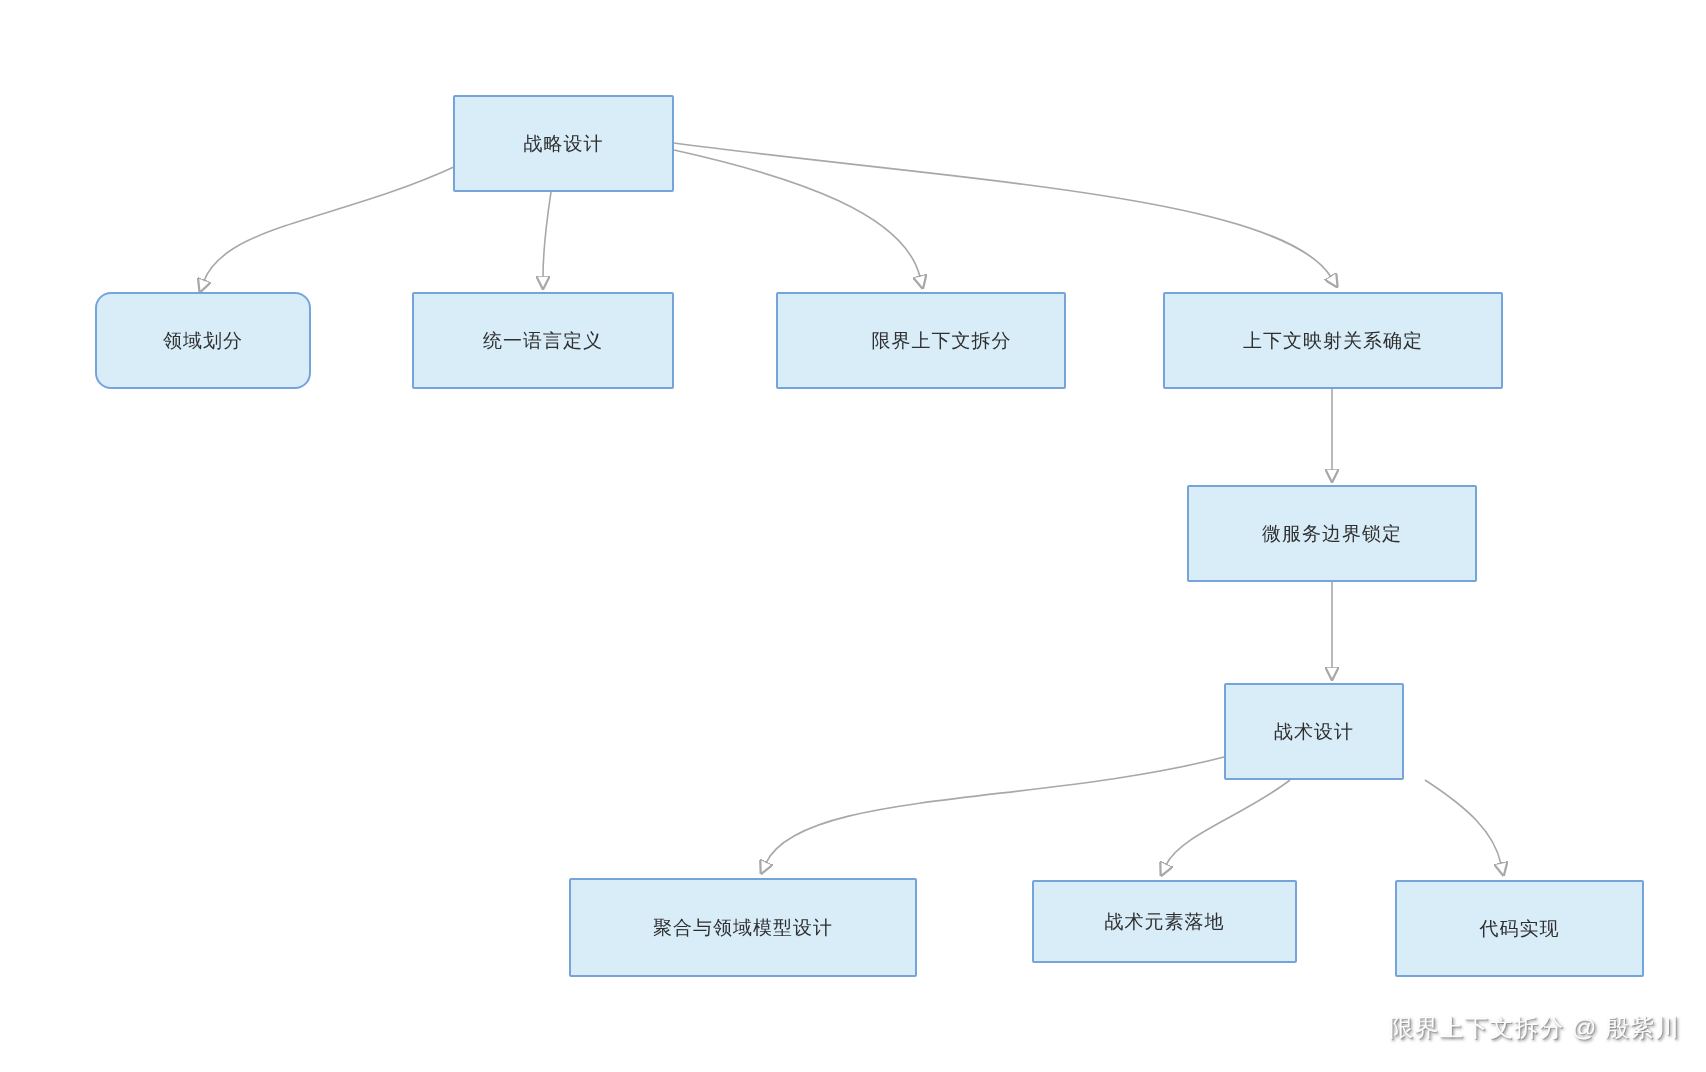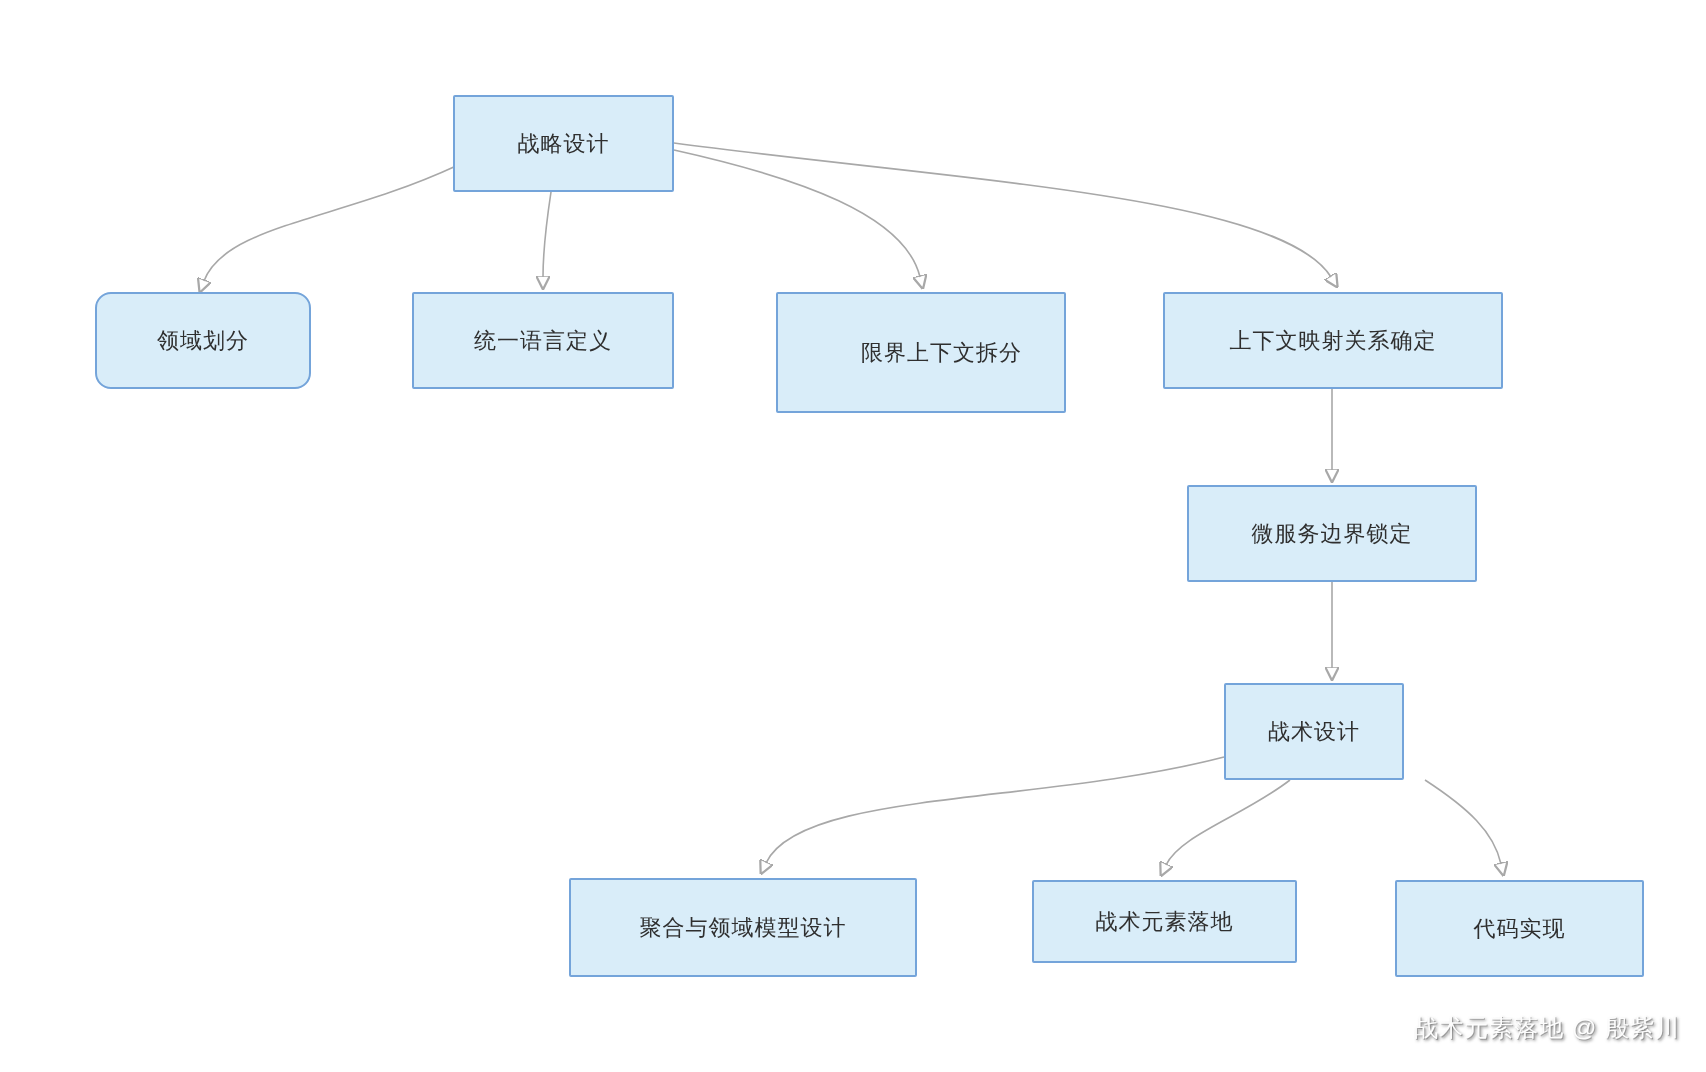--- a/index.html
+++ b/index.html
@@ -32,28 +32,28 @@
   .node{
     position:absolute;
     background:var(--node-fill);
     border:2px solid var(--node-border);
     border-radius:2px;
     display:flex;
     align-items:center;
     justify-content:center;
     box-sizing:border-box;
     color:var(--text);
-    font-size:22px;
+    font-size:19px;
     letter-spacing:1px;
     cursor:default;
   }
   .n-strategic{left:453px;top:95px;width:221px;height:97px;}
   .n-domain{left:95px;top:292px;width:216px;height:97px;border-radius:16px;}
   .n-language{left:412px;top:292px;width:262px;height:97px;justify-content:center;}
-  .n-bounded{left:776px;top:292px;width:290px;height:121px;padding-left:41px;}
+  .n-bounded{left:776px;top:292px;width:290px;height:97px;padding-left:41px;}
   .n-mapping{left:1163px;top:292px;width:340px;height:97px;}
   .n-microservice{left:1187px;top:485px;width:290px;height:97px;}
   .n-tactical{left:1224px;top:683px;width:180px;height:97px;}
   .n-aggregate{left:569px;top:878px;width:348px;height:99px;}
   .n-elements{left:1032px;top:880px;width:265px;height:83px;}
   .n-code{left:1395px;top:880px;width:249px;height:97px;}
   .watermark{
     position:absolute;
     right:26px;
     top:1012px;
@@ -119,15 +119,15 @@
   </div>
 
   <div class="node n-elements">
     <span>战术元素落地</span>
   </div>
 
   <div class="node n-code">
     <span>代码实现</span>
   </div>
 
-  <div class="watermark">战术元素落地 @ 殷紫川</div>
+  <div class="watermark">限界上下文拆分 @ 殷紫川</div>
 
 </div>
 
 </body></html>

